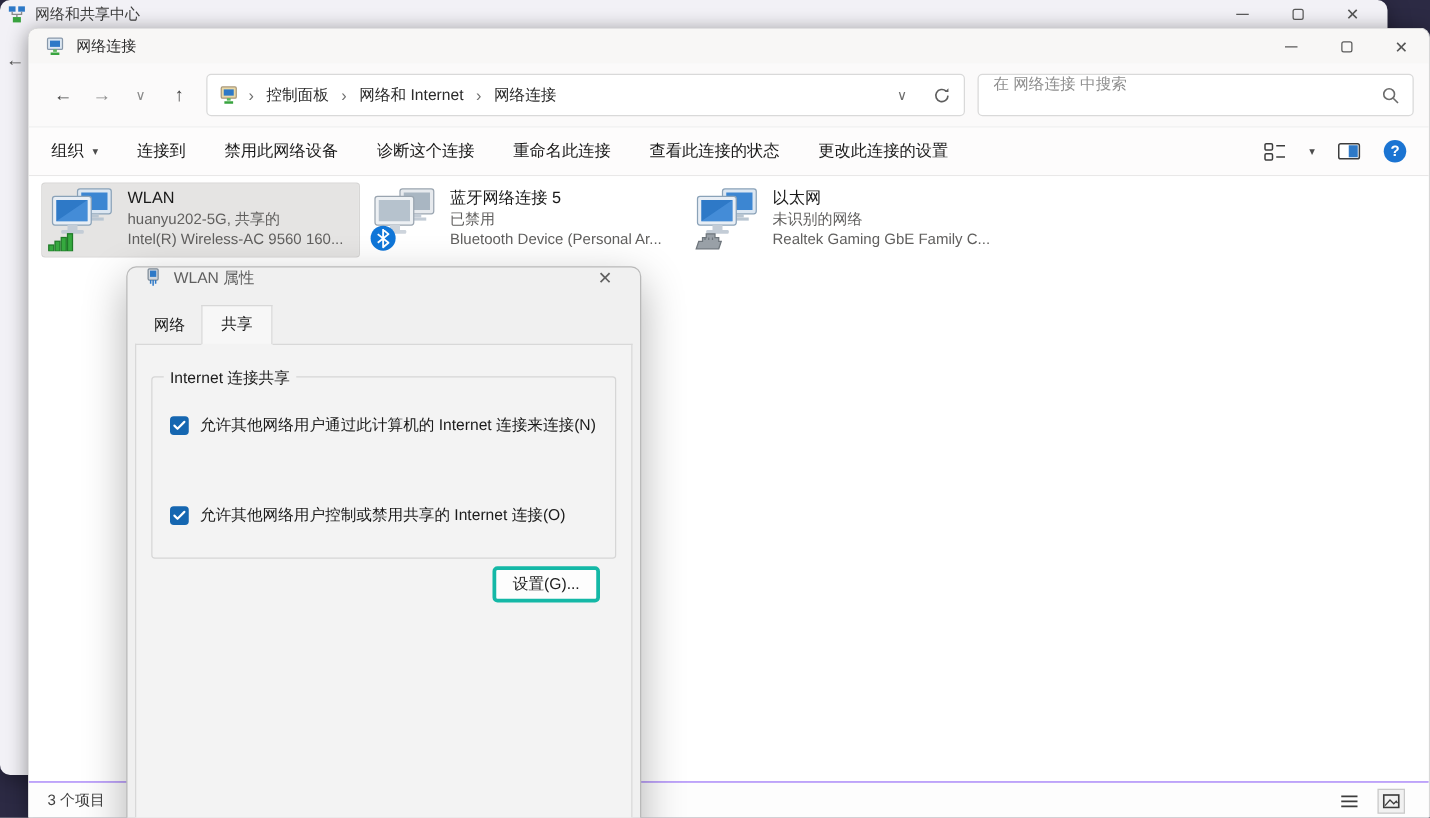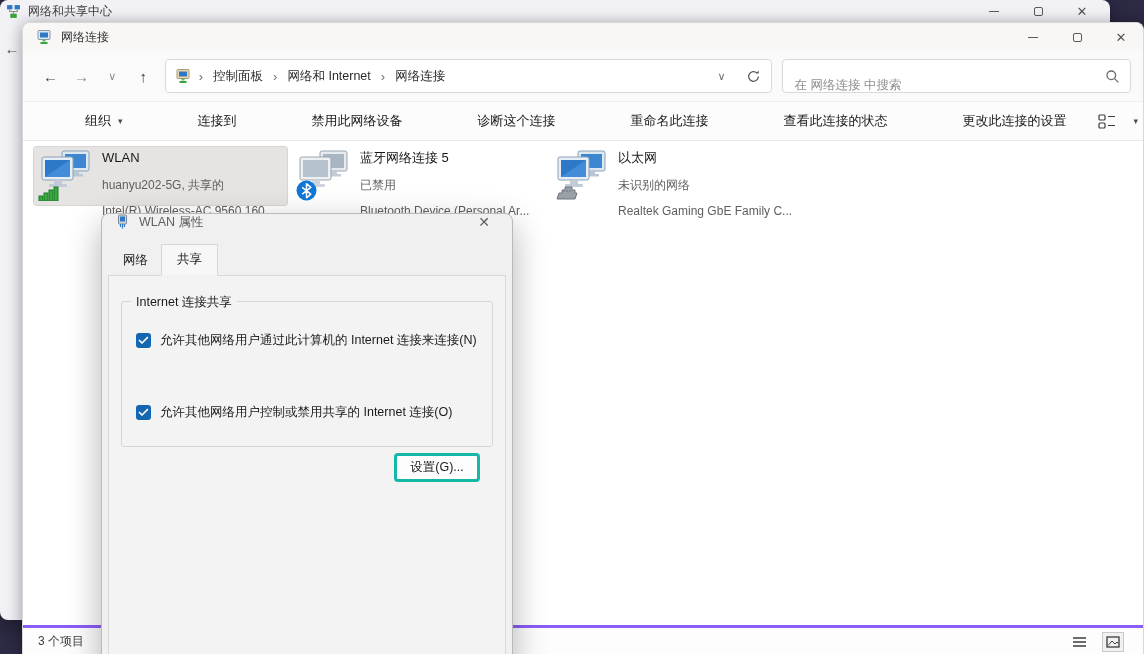--- a/index.html
+++ b/index.html
@@ -32,46 +32,46 @@
   .navbtn { width:31px; height:30px; display:flex; align-items:center; justify-content:center;
     font-size:15px; color:#3f3f3f; border-radius:4px; }
   .navbtn.dim { color:#8b8b8b; }
   .addressbar { margin-left:6px; width:608px; height:34px; background:#fff; border:1px solid #d9d9d9;
     border-radius:4px; display:flex; align-items:center; padding:0 10px; }
   .crumb-sep { color:#707070; font-size:13px; padding:0 7px; }
   .crumb { color:#2b2b2b; font-size:12.5px; padding:2px 3px; border-radius:3px; }
   .addr-right { margin-left:auto; display:flex; align-items:center; gap:20px; color:#5d5d5d; }
   .addr-right .chev { font-size:11px; color:#6d6d6d; }
   .searchbox { margin-left:10px; width:350px; height:34px; background:#fff; border:1px solid #d9d9d9;
-    border-radius:4px; display:flex; align-items:flex-end; padding:0 12px; position:relative; }
+    border-radius:4px; display:flex; align-items:flex-start; padding:0 12px; position:relative; }
   .searchbox input { border:none; outline:none; background:transparent; width:300px;
     font-size:12.5px; font-family:inherit; color:#222; }
   .searchbox input::placeholder { color:#8f8f8f; }
   .searchbox .mag { position:absolute; right:10px; top:9px; }
 
   .commandbar { height:40px; background:#fdfcfc; border-top:1px solid #f0efef; border-bottom:1px solid #e9e8e8;
     display:flex; align-items:center; padding:0 18px; gap:31px; font-size:13px; color:#191919; }
-  .cmd { white-space:nowrap;margin-left:44px; }
+  .cmd { white-space:nowrap; }
   .organize { display:flex; align-items:center; gap:7px; }
   .caret { font-size:9px; color:#4c4c4c; }
   .cmd-right { margin-left:auto; display:flex; align-items:center; gap:18px; }
   .helpcircle { width:18px; height:18px; border-radius:50%; background:#1b74d2; color:#fff;
     display:flex; align-items:center; justify-content:center; font-size:12px; font-weight:bold; }
 
   .content { position:relative; height:484px; background:#fff; padding:6px 11px; }
   .items-row { display:flex; gap:5px; }
   .conn-item { width:253px; height:58px; display:flex; align-items:flex-start; padding:3px 6px; border-radius:2px; }
   .conn-item.selected { background:#e5e4e3; outline:1px solid #d7d6d5; }
   .conn-icon { position:relative; width:56px; height:50px; flex:none; }
   .conn-icon .badge { position:absolute; left:-2px; bottom:-1px; }
   .conn-text { margin-left:6px; line-height:16.5px; overflow:hidden; white-space:nowrap; }
   .conn-name { font-size:13px; color:#191919; }
-  .conn-sub { font-size:12px; color:#605f5e;margin-top:10px; }
-
-  .statusbar { height:30px; background:#fdfdfd; border-top:3px solid #8b5cf6; display:flex;
+  .conn-sub { font-size:12px; color:#605f5e; }
+
+  .statusbar { height:30px; background:#fdfdfd; border-top:1px solid #8b5cf6; display:flex;
     align-items:center; padding:0 15px; font-size:12px; color:#3f3f3f; }
   .status-icons { margin-left:auto; display:flex; align-items:center; gap:12px; padding-right:4px; }
   .viewtoggle { display:flex; align-items:center; justify-content:center; width:22px; height:20px; }
   .viewtoggle.sel { border:1px solid #c9c9c9; background:#f1f1f1; }
 
   
   .dialog { position:absolute; left:78px; top:190px; width:412px; height:470px;
     background:#f0f0f0; border:1px solid #b9b9b9; border-radius:8px 8px 0 0;
     box-shadow:0 12px 34px rgba(0,0,0,.3); }
   .dlg-titlebar { height:34px; display:flex; align-items:flex-start; padding:0 13px; }

